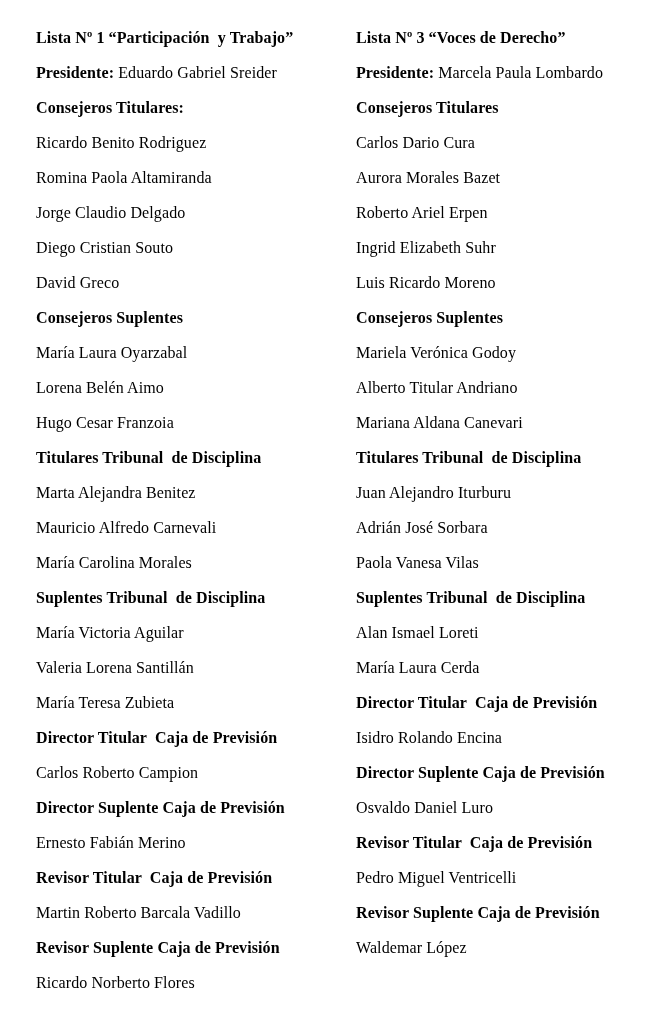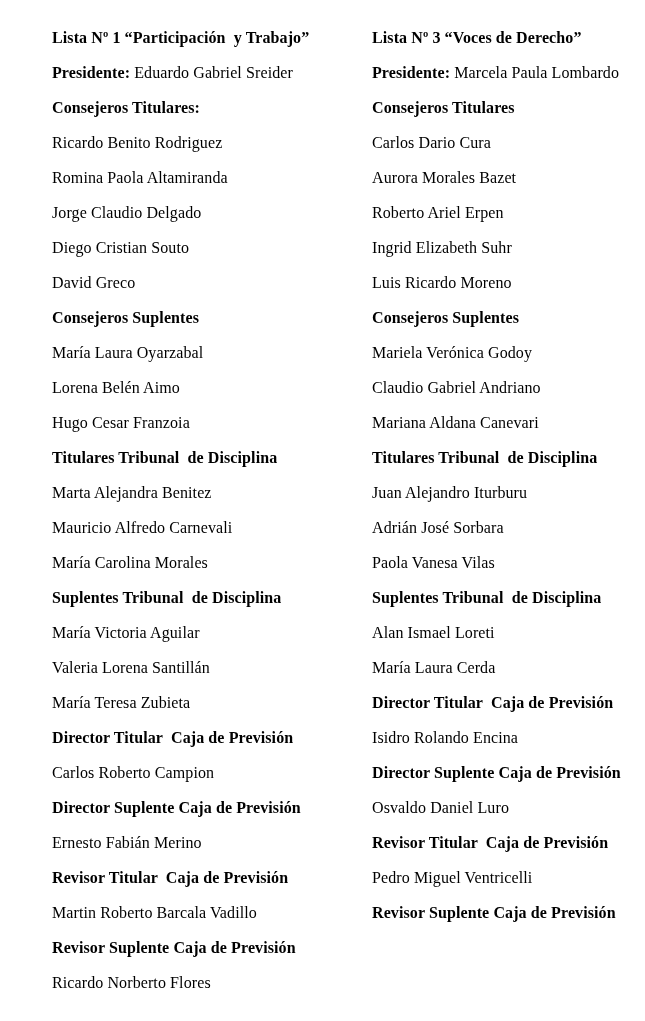--- a/index.html
+++ b/index.html
@@ -11,21 +11,21 @@
     width: 645px;
     height: 1021px;
     overflow: hidden;
     font-family: "Liberation Serif", "DejaVu Serif", serif;
     color: #000000;
   }
   .page {
     box-sizing: border-box;
     width: 645px;
     height: 1021px;
-    padding: 20px 0 0 52px;
+    padding: 20px 0 0 36px;
     display: flex;
   }
   .col {
     display: flex;
     flex-direction: column;
   }
   .col-1 { width: 320px; }
   .col-2 { width: 270px; }
   .row {
     height: 35px;
@@ -78,30 +78,31 @@
       <div class="row bold">Lista Nº 3 “Voces de Derecho”</div>
       <div class="row"><span class="bold underline">Presidente:</span> <span>Marcela Paula Lombardo</span></div>
       <div class="row bold underline">Consejeros Titulares</div>
       <div class="row">Carlos Dario Cura</div>
       <div class="row">Aurora Morales Bazet</div>
       <div class="row">Roberto Ariel Erpen</div>
       <div class="row">Ingrid Elizabeth Suhr</div>
       <div class="row">Luis Ricardo Moreno</div>
       <div class="row bold underline">Consejeros Suplentes</div>
       <div class="row">Mariela Verónica Godoy</div>
-      <div class="row">Claudio Gabriel Andriano</div>
+      <div class="row">Alberto Titular Andriano</div>
       <div class="row">Mariana Aldana Canevari</div>
       <div class="row bold underline">Titulares Tribunal  de Disciplina</div>
       <div class="row">Juan Alejandro Iturburu</div>
       <div class="row">Adrián José Sorbara</div>
       <div class="row">Paola Vanesa Vilas</div>
       <div class="row bold underline">Suplentes Tribunal  de Disciplina</div>
       <div class="row">Alan Ismael Loreti</div>
       <div class="row">María Laura Cerda</div>
       <div class="row bold underline">Director Titular  Caja de Previsión</div>
       <div class="row">Isidro Rolando Encina</div>
       <div class="row bold underline">Director Suplente Caja de Previsión</div>
       <div class="row">Osvaldo Daniel Luro</div>
       <div class="row bold underline">Revisor Titular  Caja de Previsión</div>
       <div class="row">Pedro Miguel Ventricelli</div>
       <div class="row bold underline">Revisor Suplente Caja de Previsión</div>
+      <div class="row">Waldemar López</div>
     </div>
 </div>
 
 </body></html>

